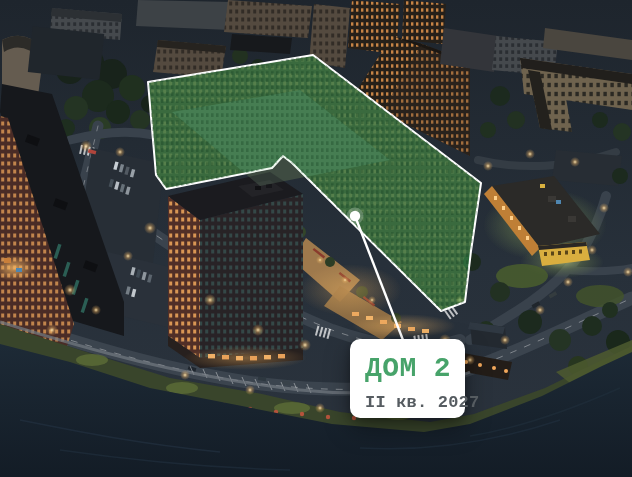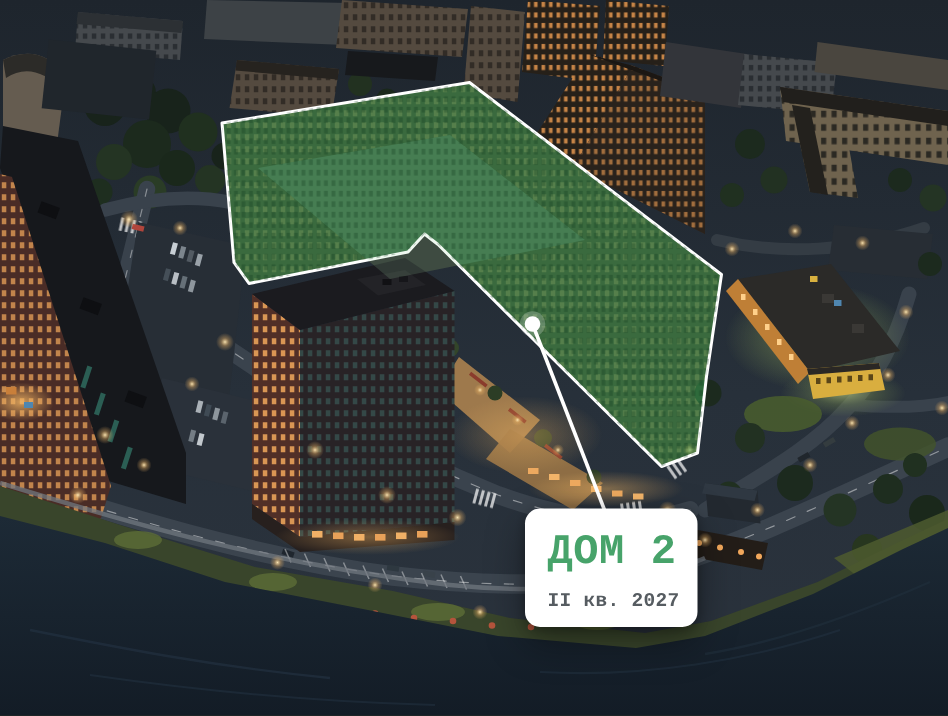--- a/index.html
+++ b/index.html
@@ -13,21 +13,21 @@
     box-sizing:border-box;padding:16px 8px 0 15px;
     background:var(--cardBg,#fff);border-radius:10px;
     box-shadow:0 10px 26px rgba(0,0,0,.38),0 2px 8px rgba(0,0,0,.28);
     cursor:pointer;
   }
   .info-card .title{
     font-size:28px;font-weight:bold;line-height:1.02;letter-spacing:.4px;
     color:var(--accent,#47a36a);white-space:nowrap;
   }
   .info-card .subtitle{
-    margin-top:9px;font-size:13px;font-weight:bold;letter-spacing:.2px;
+    margin-top:9px;font-size:17px;font-weight:bold;letter-spacing:.2px;
     color:var(--subtitleColor,#565c61);white-space:nowrap;
   }
 </style>
 </head>
 <body>
 
 <div class="stage">
 <svg viewBox="0 0 632 477" width="632" height="477">
   <defs>
     <linearGradient id="ground" x1="0" y1="0" x2="0" y2="1">

